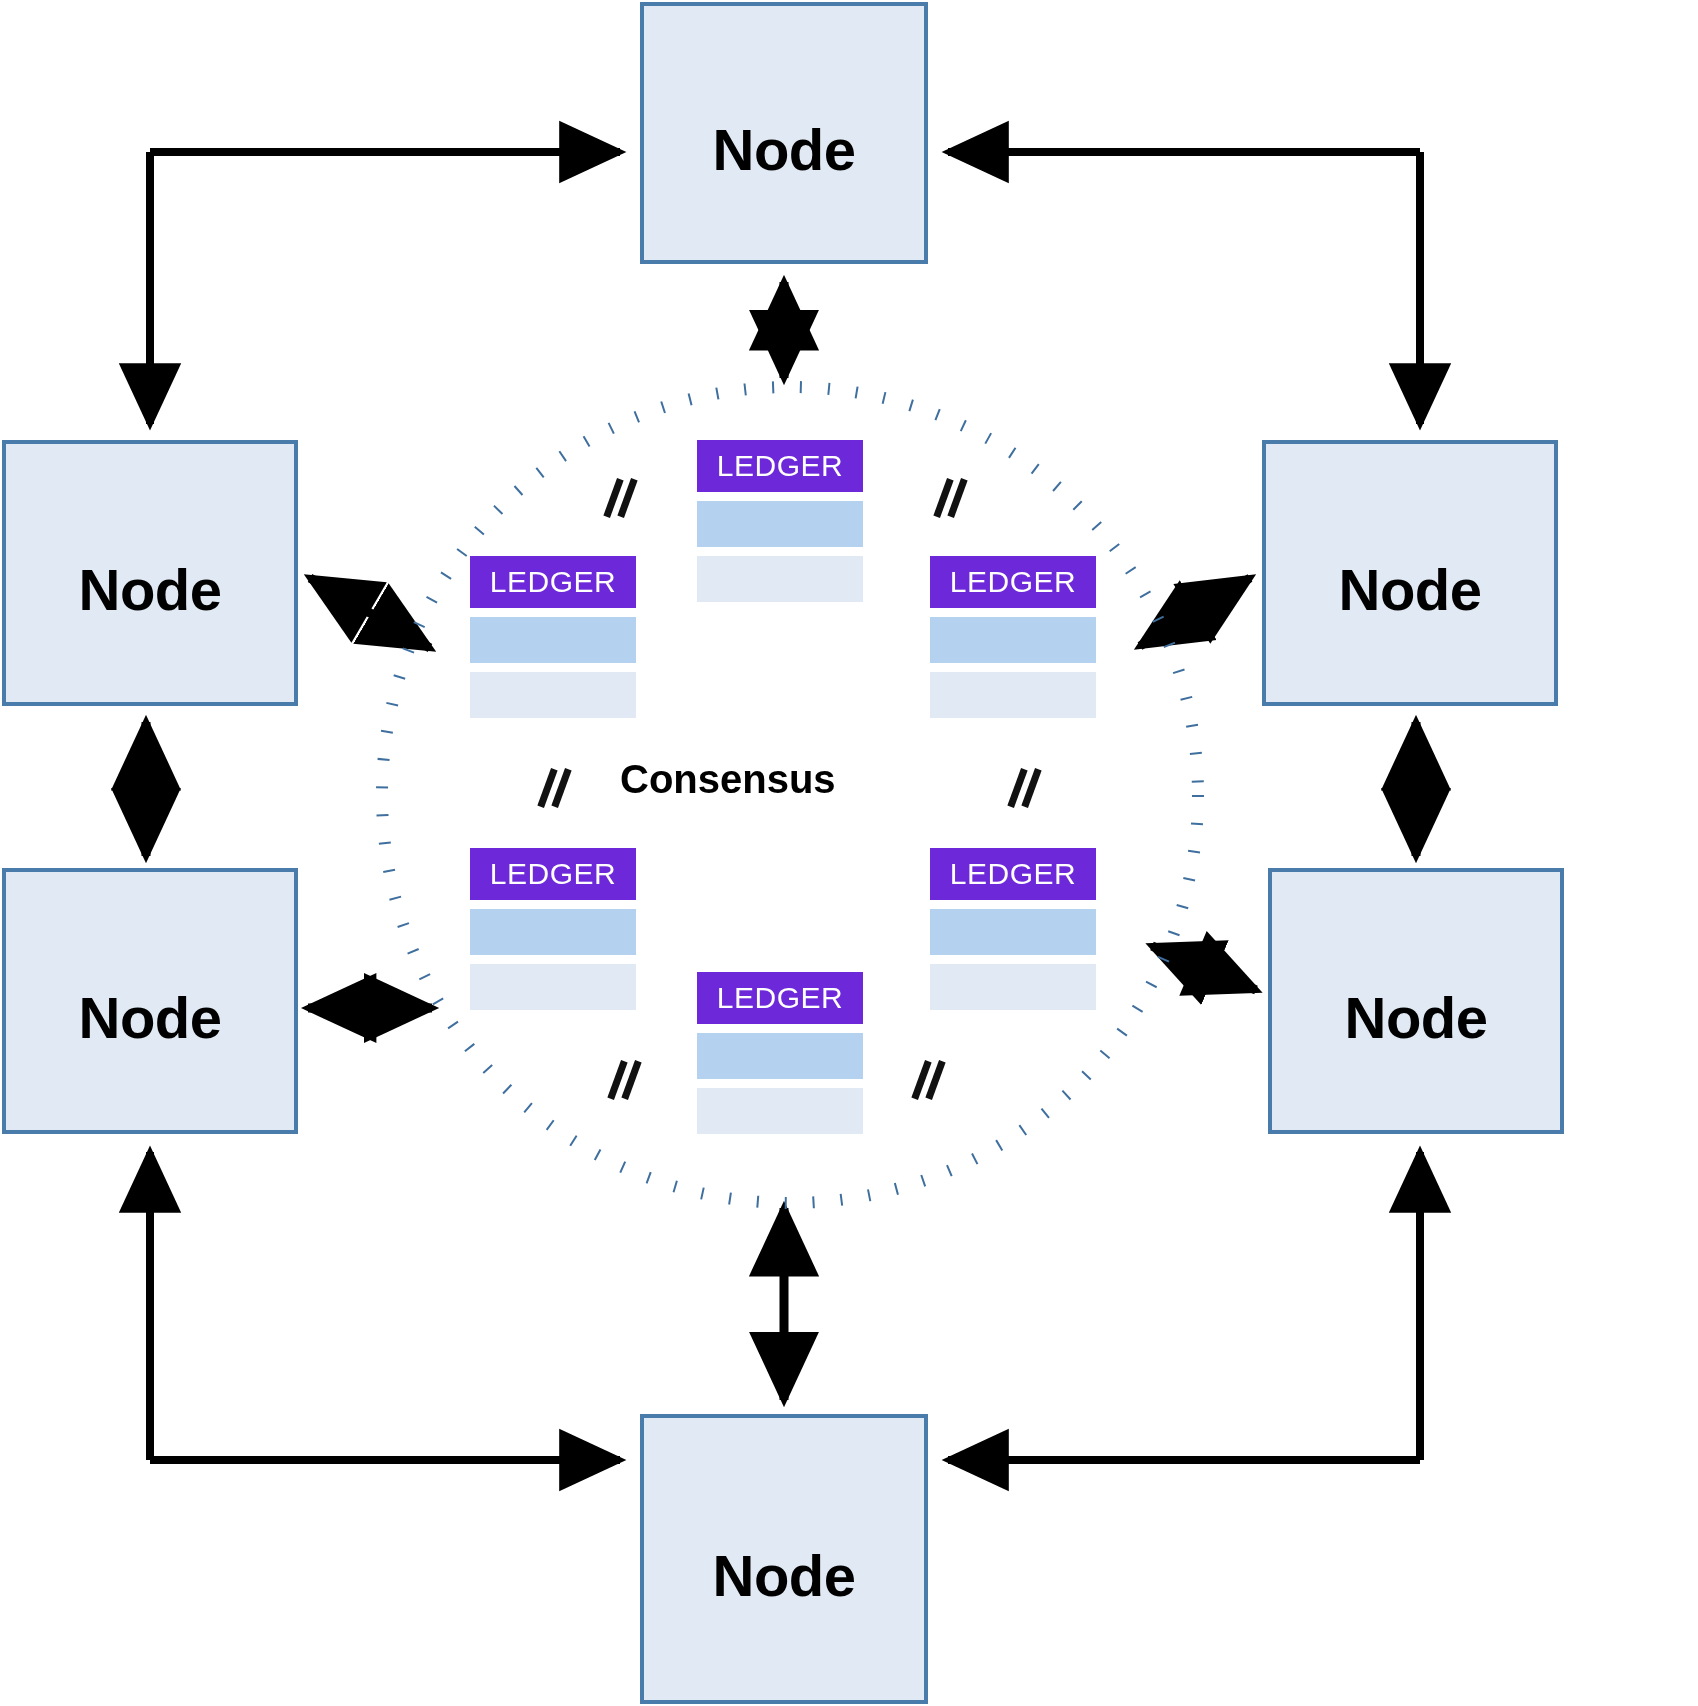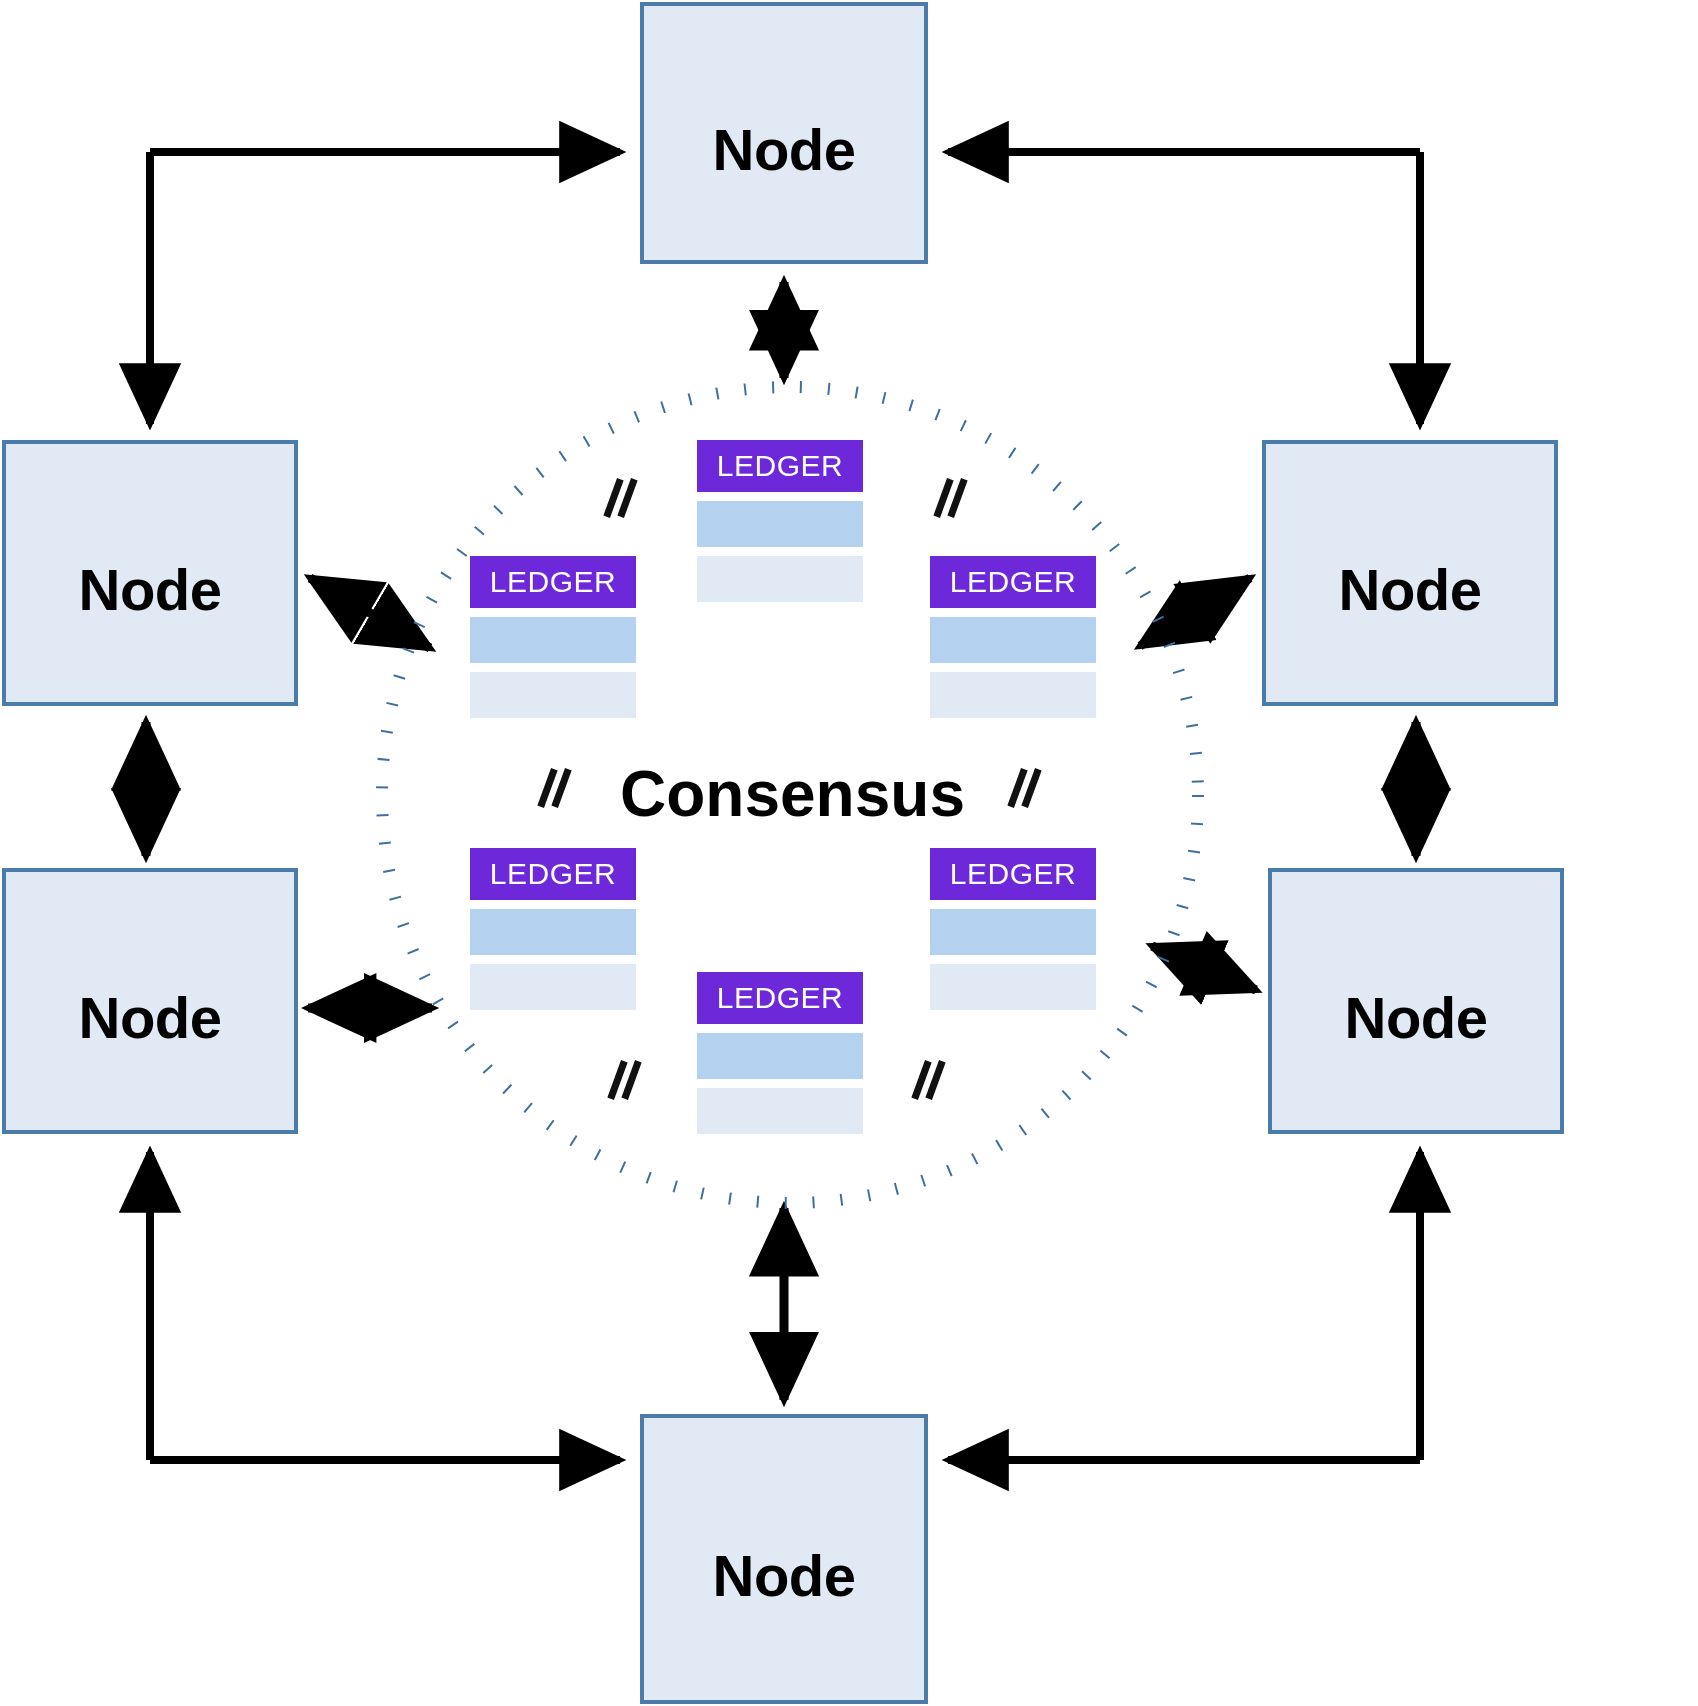--- a/index.html
+++ b/index.html
@@ -75,21 +75,21 @@
     background: #111111;
     transform: rotate(20deg);
     transform-origin: center;
   }
   .eq span.b1 { left: 6px; }
   .eq span.b2 { left: 20px; }
 
   .consensus {
     position: absolute;
     z-index: 5;
-    font-size: 64px;
+    font-size: 40px;
     font-weight: bold;
     color: #000000;
     white-space: nowrap;
     font-family: "Liberation Sans", sans-serif;
   }
 </style>
 </head>
 <body>
 
 <div id="stage">

